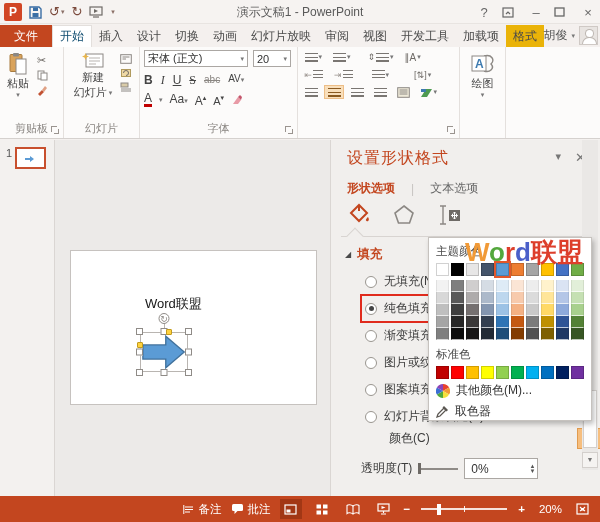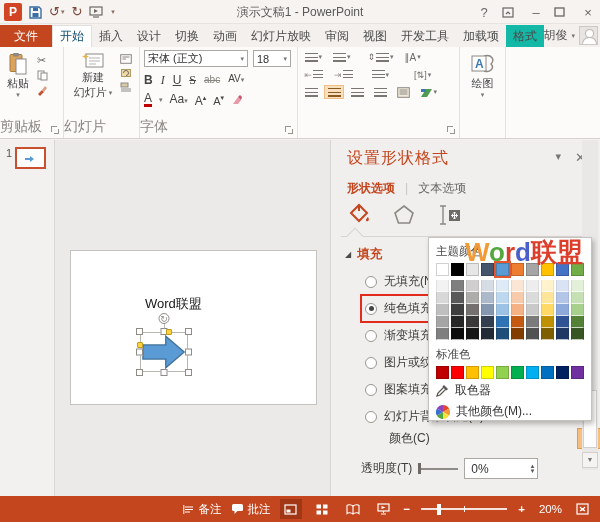--- a/index.html
+++ b/index.html
@@ -14,30 +14,30 @@
   .qbtn .mini { font-size:7px; margin-left:1px; color:#8a6f66; }
   .tb-title { position:absolute; left:0; right:0; top:4px; text-align:center; font-size:12px; color:#5A5A5A; pointer-events:none; }
   .winctl { position:absolute; right:4px; top:2px; display:flex; gap:10px; align-items:center; height:20px; color:#666; font-size:13px; }
   .winctl > div { width:16px; text-align:center; }
 
   
   .tabrow { position:absolute; left:0; top:25px; width:600px; height:22px; background:#F4F0EE; display:flex; align-items:flex-end; }
   .filetab { height:22px; padding:0 14px; background:#C3461F; color:#fff; display:flex; align-items:center; font-size:12px; }
   .rtab { height:22px; padding:0 7px; display:flex; align-items:center; color:#4A4A4A; font-size:12px; white-space:nowrap; }
   .rtab.active { background:#FFFFFF; color:#0c4a6e; border:1px solid #E3DFDC; border-bottom:none; }
-  .rtab.contextual { background:#14b8a6;margin-top:12px; }
+  .rtab.contextual { background:#eab308;margin-top:12px; }
   .userarea { position:absolute; right:2px; top:26px; display:flex; align-items:center; gap:4px; font-size:12px; color:#555; }
   .avatar { width:19px; height:19px; background:#E8E4E1; border:1px solid #CFC9C5; position:relative; overflow:hidden; }
   .avatar:before { content:""; position:absolute; left:5.5px; top:2.5px; width:7px; height:7px; border-radius:50%; background:#fff; box-shadow:0 0 0 1px #BDB7B2; }
   .avatar:after { content:""; position:absolute; left:2.5px; top:11px; width:13px; height:9px; border-radius:6px 6px 0 0; background:#fff; box-shadow:0 0 0 1px #BDB7B2; }
 
   
   .ribbon { position:absolute; left:0; top:47px; width:600px; height:92px; background:#FCFBFA; border-bottom:1px solid #D5D1CE; display:flex; }
   .rgroup { position:relative; height:100%; border-right:1px solid #E4E0DD; padding:3px 4px 16px 4px; }
-  .glabel { position:absolute; bottom:2px; left:0; right:0; text-align:left; font-size:14px; color:#8A8682;font-family:Liberation Serif, serif; }
+  .glabel { position:absolute; bottom:2px; left:0; right:0; text-align:center; font-size:11px; color:#8A8682;font-family:Liberation Serif, serif; }
   .glauncher { position:absolute; bottom:3px; right:3px; width:9px; height:9px; }
   .glauncher:before { content:""; position:absolute; left:0; top:0; width:5px; height:5px; border-left:1px solid #9a948f; border-top:1px solid #9a948f; }
   .glauncher:after { content:""; position:absolute; right:1px; bottom:1px; width:4px; height:4px; border-right:1px solid #9a948f; border-bottom:1px solid #9a948f; }
   .bigbtn { display:flex; flex-direction:column; align-items:center; justify-content:flex-start; font-size:11px; color:#444; padding:2px 3px; }
   .bigbtn .drop { font-size:7px; color:#777; }
   .minicol { display:flex; flex-direction:column; gap:4px; padding-top:4px; }
   .mini-ic { font-size:11px; color:#6E6A66; line-height:12px; }
   .hrow { display:flex; align-items:center; gap:5px; }
   .combo { background:#fff; border:1px solid #ABA7A3; height:17px; display:flex; align-items:center; font-size:11px; color:#333; padding:0 3px; justify-content:space-between; }
   .combo .drop { font-size:7px; color:#777; margin-left:3px; }
@@ -73,21 +73,21 @@
   .viewbtn.pressed { background:#A23715; }
   .zoomtrack { position:relative; width:86px; height:2px; background:rgba(255,255,255,.85); margin:0 2px; }
   .zoomtrack .mid { position:absolute; left:50%; top:-2px; width:1px; height:6px; background:rgba(255,255,255,.9); }
   .zoomhandle { position:absolute; left:9px; top:-4.5px; width:4px; height:11px; background:#fff; }
   .zoomval { min-width:28px; text-align:right; }
 
   
   .pane { position:absolute; left:330px; top:140px; width:270px; height:356px; background:#F1EFED; border-left:1px solid #DAD6D3; }
   .pane-title { position:absolute; left:16px; top:8px; font-size:16px; color:#C3461F; letter-spacing:1px; }
   .pane-ctl { position:absolute; right:14px; top:10px; display:flex; gap:14px; color:#777; font-size:11px; }
-  .pane-tabs { position:absolute; left:16px; top:40px; display:flex; align-items:center; gap:8px; font-size:12px;font-family:Liberation Mono, monospace; }
+  .pane-tabs { position:absolute; left:16px; top:40px; display:flex; align-items:center; gap:16px; font-size:12px; }
   .ptab-active { color:#C3461F; font-weight:bold; }
   .ptab { color:#666; }
   .ptab-sep { color:#C8C4C1; }
   .pane-icons { position:absolute; left:16px; top:60px; display:flex; gap:22px; align-items:center; height:30px; }
   .pane-divider { position:absolute; left:10px; right:18px; top:96px; border-top:1px solid #D8D4D1; }
   .notch { position:absolute; left:18px; top:90px; width:12px; height:12px; background:#F1EFED; border-left:1px solid #D8D4D1; border-top:1px solid #D8D4D1; transform:rotate(45deg); }
   .sect-head { position:absolute; left:14px; top:106px; display:flex; align-items:center; gap:6px; }
   .sect-tri { color:#4a4a4a; font-size:8px; transform:rotate(0deg); }
   .sect-label { color:#C3461F; font-weight:bold; font-size:12.5px; }
   .fill-options { position:absolute; left:30px; top:128px; display:flex; flex-direction:column; }
@@ -271,21 +271,21 @@
       <div class="glabel">幻灯片</div>
     </div>
 
     <div class="rgroup" style="width:158px;">
       <div class="hrow">
         <div class="combo" style="width:104px;">
           <span>宋体 (正文)</span>
             <span class="drop">▾</span>
         </div>
         <div class="combo" style="width:38px;">
-          <span>18</span>
+          <span>20</span>
             <span class="drop">▾</span>
         </div>
       </div>
       <div class="hrow" style="margin-top:5px; gap:8px;">
         <span class="fmt" style="font-weight:bold;">B</span>
         <span class="fmt" style="font-style:italic; font-family:'Liberation Serif','DejaVu Serif',serif;">I</span>
         <span class="fmt" style="text-decoration:underline;">U</span>
         <span class="fmt" style="text-decoration:line-through; font-family:'Liberation Serif','DejaVu Serif',serif;">S</span>
         <span class="fmt" style="font-size:10px; color:#8a8682; text-decoration:line-through;">abc</span>
         <span class="fmt" style="font-size:10px;"><span>AV</span><span class="drop7">▾</span></span>
@@ -607,37 +607,37 @@
         <div class="std" style="background: rgb(255, 192, 0);"></div>
         <div class="std" style="background: rgb(255, 255, 0);"></div>
         <div class="std" style="background: rgb(146, 208, 80);"></div>
         <div class="std" style="background: rgb(0, 176, 80);"></div>
         <div class="std" style="background: rgb(0, 176, 240);"></div>
         <div class="std" style="background: rgb(0, 112, 192);"></div>
         <div class="std" style="background: rgb(0, 32, 96);"></div>
         <div class="std" style="background: rgb(112, 48, 160);"></div>
       </div>
     <div class="pk-item">
-      <svg width="13" height="13" viewBox="0 0 13 13">
-          <path d="M1 12 L2 9 L8 3 L10 5 L4 11 Z" fill="none" stroke="#5B5752" stroke-width="1.3"></path>
-          <path d="M8 1 L12 5 L10.5 6.5 L6.5 2.5 Z" fill="#5B5752"></path>
-        </svg>
-      <span>取色器</span>
-    </div>
-    <div class="pk-item">
       <svg width="14" height="14" viewBox="0 0 14 14">
         <path d="M7 7 L7 0 A7 7 0 0 1 13.1 3.5 Z" fill="#E8432E"></path>
           <path d="M7 7 L13.1 3.5 A7 7 0 0 1 13.1 10.5 Z" fill="#F19A37"></path>
           <path d="M7 7 L13.1 10.5 A7 7 0 0 1 7 14 Z" fill="#F5E03C"></path>
           <path d="M7 7 L7 14 A7 7 0 0 1 0.9 10.5 Z" fill="#53A73C"></path>
           <path d="M7 7 L0.9 10.5 A7 7 0 0 1 0.9 3.5 Z" fill="#3B6FD4"></path>
           <path d="M7 7 L0.9 3.5 A7 7 0 0 1 7 0 Z" fill="#8C44B8"></path>
       </svg>
       <span>其他颜色(M)...</span>
     </div>
+    <div class="pk-item">
+      <svg width="13" height="13" viewBox="0 0 13 13">
+          <path d="M1 12 L2 9 L8 3 L10 5 L4 11 Z" fill="none" stroke="#5B5752" stroke-width="1.3"></path>
+          <path d="M8 1 L12 5 L10.5 6.5 L6.5 2.5 Z" fill="#5B5752"></path>
+        </svg>
+      <span>取色器</span>
+    </div>
   </div>
 
   <div class="statusbar">
     <div class="sb-item">
       <span class="sb-ic">
           <svg width="12" height="11" viewBox="0 0 12 11">
             <path d="M2 3 H10 M2 5.5 H10 M2 8 H7" stroke="#fff" stroke-width="1.2"></path>
             <path d="M0.8 1 L0.8 10" stroke="#fff" stroke-width="1"></path>
           </svg>
         </span>

